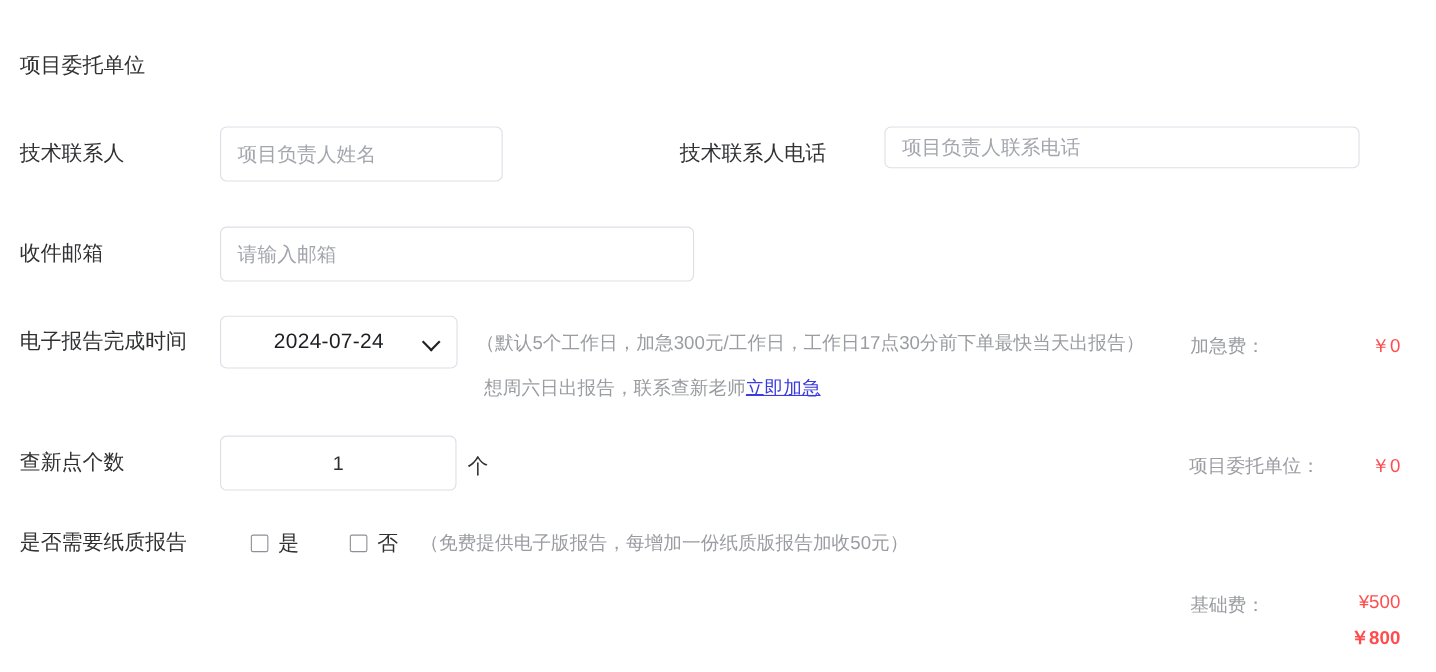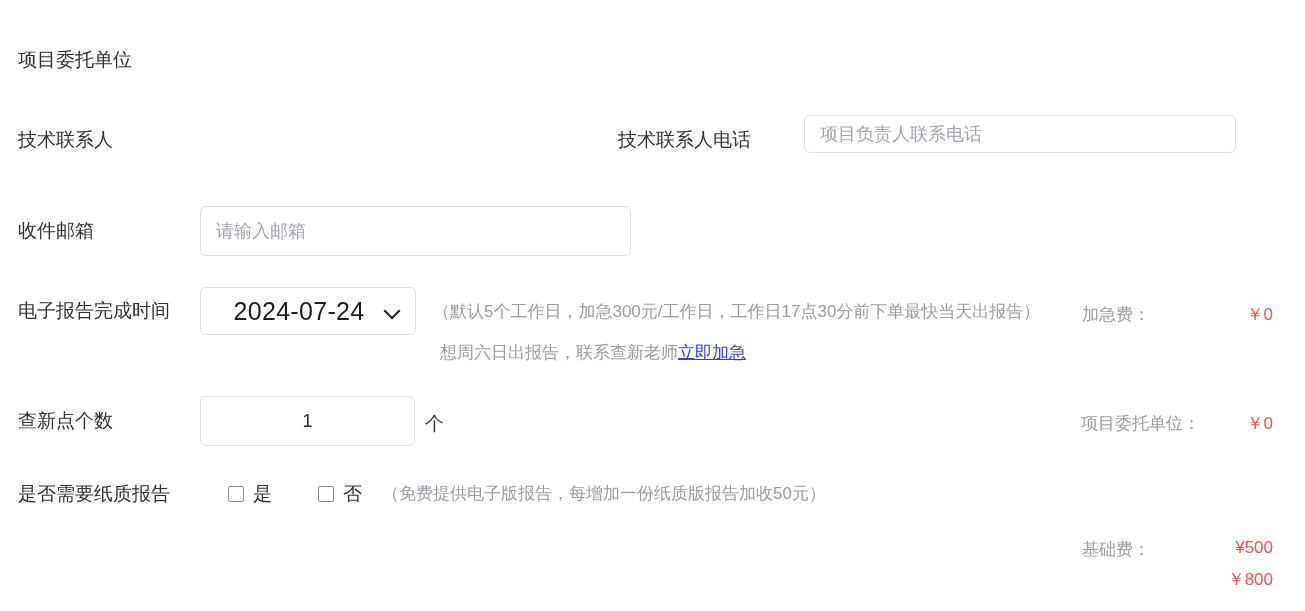--- a/index.html
+++ b/index.html
@@ -49,21 +49,21 @@
     position: absolute;
     border: 1px solid #dcdfe6;
     border-radius: 6px;
     background: #fff;
     display: flex;
     align-items: center;
     justify-content: space-between;
     padding: 0 14px 0 20px;
   }
   .select-box .sel-val {
-    font-size: 25px;
+    font-size: 19px;
     color: #1c1e21;
     font-weight: 500;
     letter-spacing: 0.3px;
     flex: 1;
     text-align: center;
   }
   .chev {
     width: 16px; height: 16px;
     display: inline-block;
     position: relative;
@@ -129,20 +129,23 @@
   }
 </style>
 </head>
 <body>
 
 <div class="page">
 
   <div class="label" style="left:18px; top:49px;">项目委托单位</div>
 
   <div class="label" style="left:18px; top:129px;">技术联系人</div>
+  <div class="field" style="left:200px; top:115px; width:257px; height:50px;">
+    <span class="ph">项目负责人姓名</span>
+  </div>
 
   <div class="label" style="left:618px; top:129px;">技术联系人电话</div>
   <div class="field" style="left:804px; top:115px; width:432px; height:38px;">
     <span class="ph">项目负责人联系电话</span>
   </div>
 
   <div class="label" style="left:18px; top:220px;">收件邮箱</div>
   <div class="field" style="left:200px; top:206px; width:431px; height:50px;">
     <span class="ph">请输入邮箱</span>
   </div>
@@ -177,15 +180,15 @@
   <div class="cbx-wrap" style="left:318px; top:481px;">
     <span class="cbx"></span>
     <span class="cbx-label">否</span>
   </div>
 
   <div class="hint" style="left:382px; top:482px;">（免费提供电子版报告，每增加一份纸质版报告加收50元）</div>
 
   <div class="fee-label" style="left:1000px; top:538px; width:150px;">基础费：</div>
   <div class="fee-val" style="left:1175px; top:538px; width:98px;">¥500</div>
 
-  <div class="fee-val" style="left:1175px; top:568px; width:98px;">￥800</div>
+  <div class="fee-val" style="left:1175px; top:568px; width:98px;font-weight:bold;">￥800</div>
 
 </div>
 
 </body></html>

